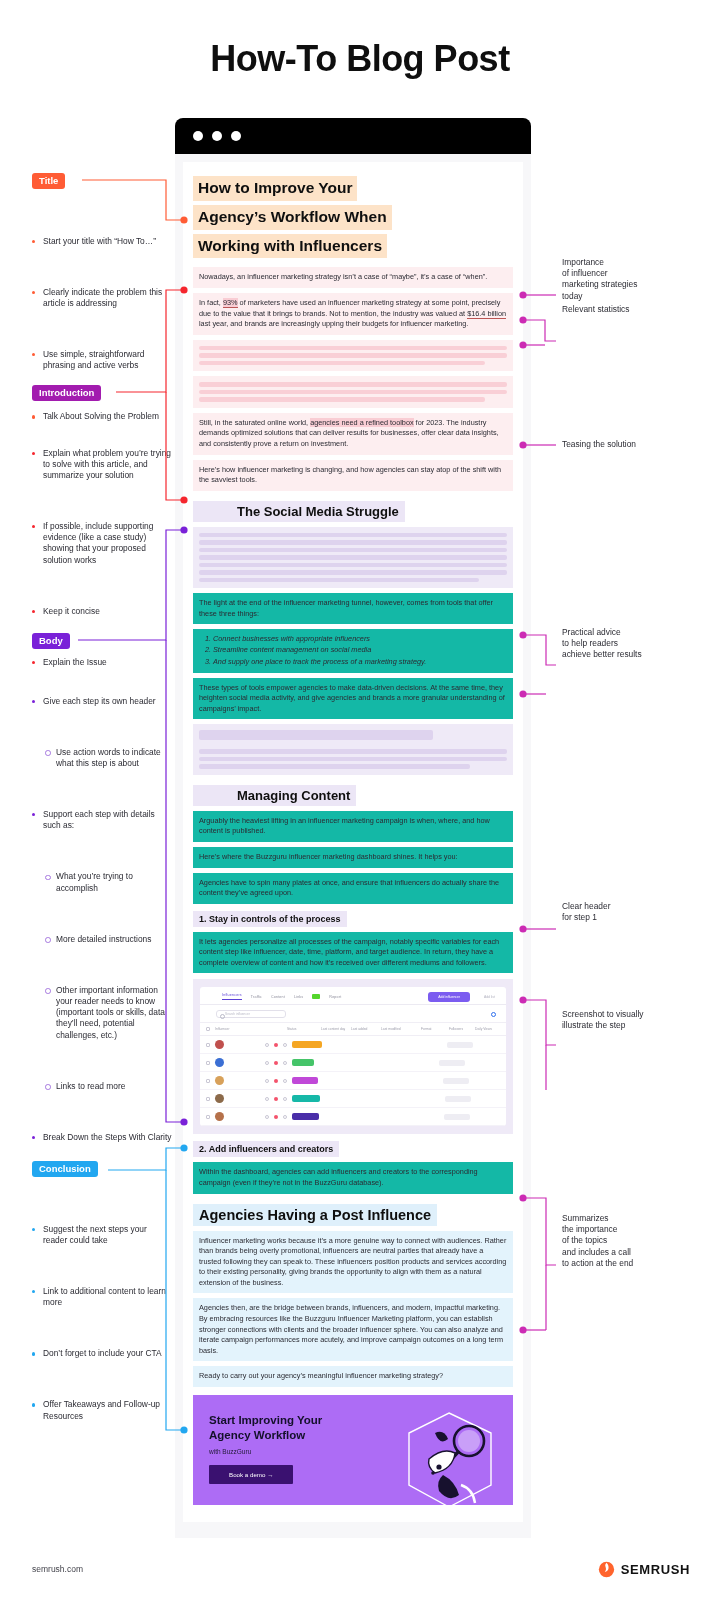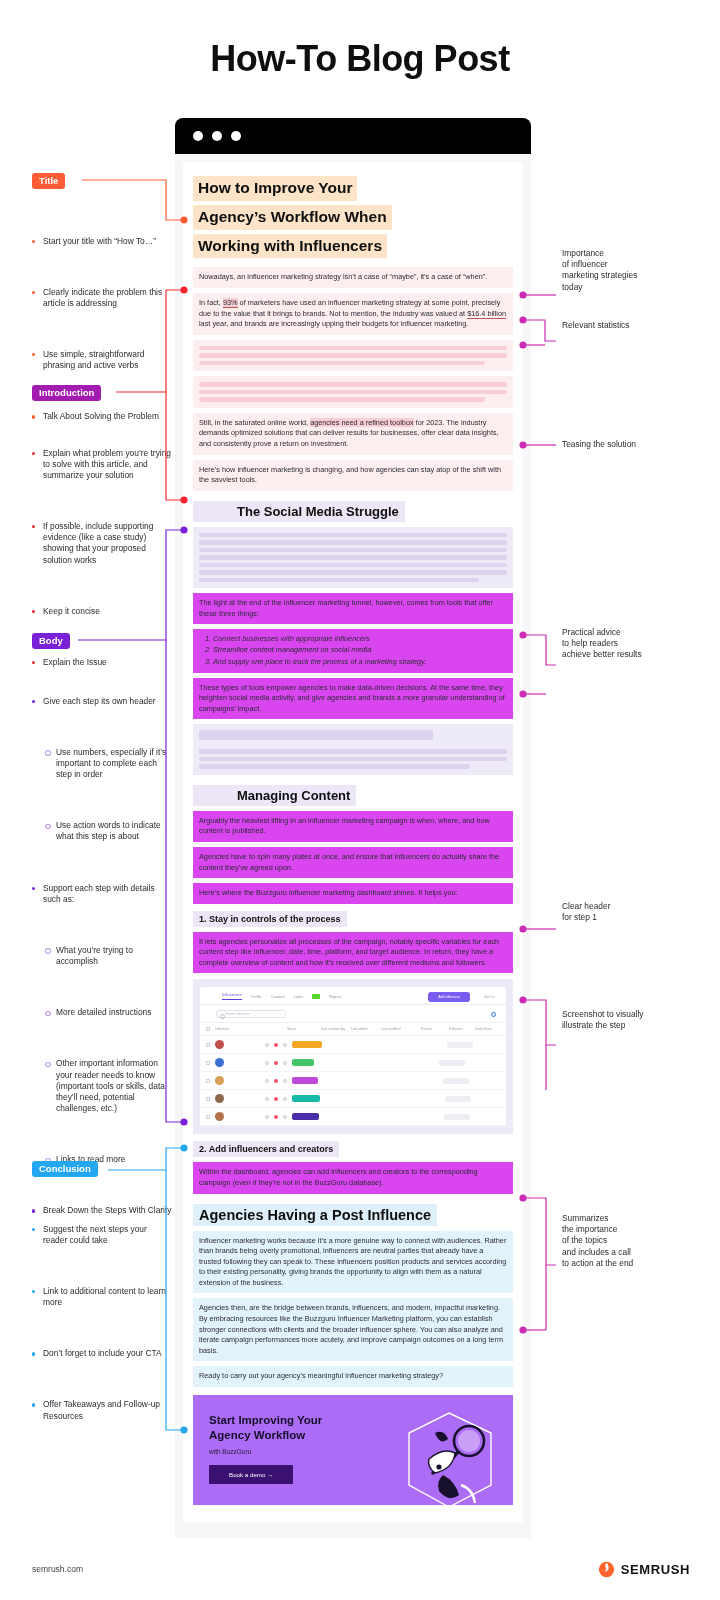--- a/index.html
+++ b/index.html
@@ -62,21 +62,21 @@
     color: #0f0f0f;
   }
   .blk {
     font-size: 7.3px;
     line-height: 1.45;
     padding: 5px 6px;
     margin-top: 5px;
     color: #2b2b33;
   }
   .blk.pink { background: #fdeef0; }
-  .blk.purple { background: #d946ef; }
+  .blk.purple { background: #14b8a6; }
   .blk.blue { background: #e3f3fc; }
   .hl-pink { background: #f9cdd4; }
   .u { border-bottom: 1px solid #b55; }
 
   
   .h2 {
     display: inline-block;
     font-size: 13px;
     font-weight: bold;
     padding: 3px 6px;
@@ -289,22 +289,22 @@
       <div class="skel purple">
         <div class="bar" style="height:10px;width:76%;margin-bottom:9px"></div>
         <div class="bar" style="width:100%"></div>
         <div class="bar" style="width:100%"></div>
         <div class="bar" style="width:88%"></div>
       </div>
 
       <div><span class="h2 purple">Managing Content</span></div>
 
       <div class="blk purple">Arguably the heaviest lifting in an influencer marketing campaign is when, where, and how content is published.</div>
+      <div class="blk purple">Here’s where the Buzzguru influencer marketing dashboard shines. It helps you:</div>
       <div class="blk purple">Agencies have to spin many plates at once, and ensure that influencers do actually share the content they’ve agreed upon.</div>
-      <div class="blk purple">Here’s where the Buzzguru influencer marketing dashboard shines. It helps you:</div>
 
       <div><span class="h3">1. Stay in controls of the process</span></div>
       <div class="blk purple">It lets agencies personalize all processes of the campaign, notably specific variables for each content step like influencer, date, time, platform, and target audience. In return, they have a complete overview of content and how it’s received over different mediums and followers.</div>
 
       <div class="shot-wrap">
         <div class="shot">
           <div class="shot-nav">
             <span class="nv act">Influencers</span>
             <span class="nv">Traffic</span>
             <span class="nv">Content</span>
@@ -454,43 +454,42 @@
     <li>If possible, include supporting evidence (like a case study) showing that your proposed solution works</li>
     <li>Keep it concise</li>
     <li>Explain the Issue</li>
   </ul>
 </div>
 
 <div class="side-left" style="top:630px">
   <span class="badge violet">Body</span>
   <ul class="notes violet">
     <li>Give each step its own header</li>
-    <li class="sub">Use numbers, especially if it’s important to complete each step in order</li>
     <li class="sub">Use action words to indicate what this step is about</li>
     <li>Support each step with details such as:</li>
     <li class="sub">What you’re trying to accomplish</li>
     <li class="sub">More detailed instructions</li>
     <li class="sub">Other important information your reader needs to know (important tools or skills, data they’ll need, potential challenges, etc.)</li>
     <li class="sub">Links to read more</li>
     <li>Break Down the Steps With Clarity</li>
   </ul>
 </div>
 
 <div class="side-left" style="top:1158px">
   <span class="badge cyan">Conclusion</span>
   <ul class="notes cyan">
     <li>Suggest the next steps your reader could take</li>
     <li>Link to additional content to learn more</li>
     <li>Don’t forget to include your CTA</li>
     <li>Offer Takeaways and Follow-up Resources</li>
   </ul>
 </div>
 
-<div class="side-right" style="top:248px">Importance<br>of influencer<br>marketing strategies<br>today</div>
-<div class="side-right" style="top:320px">Relevant statistics</div>
+<div class="side-right" style="top:257px">Importance<br>of influencer<br>marketing strategies<br>today</div>
+<div class="side-right" style="top:304px">Relevant statistics</div>
 <div class="side-right" style="top:439px">Teasing the solution</div>
 <div class="side-right" style="top:627px">Practical advice<br>to help readers<br>achieve better results</div>
 <div class="side-right" style="top:901px">Clear header<br>for step 1</div>
 <div class="side-right" style="top:1009px">Screenshot to visually<br>illustrate the step</div>
 <div class="side-right" style="top:1213px">Summarizes<br>the importance<br>of the topics<br>and includes a call<br>to action at the end</div>
 
 <svg class="lines">
   <g fill="none" stroke-width="1.2">
 
     <path d="M82 180 H166 V220 H182" stroke="#ff5c35"></path>

